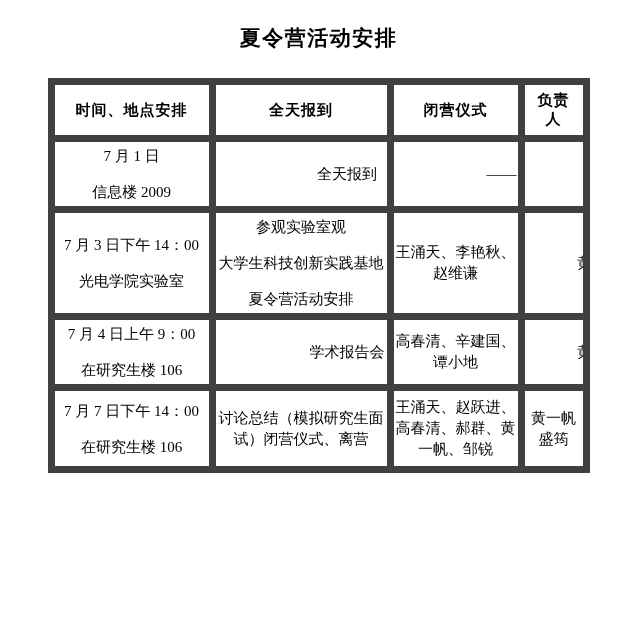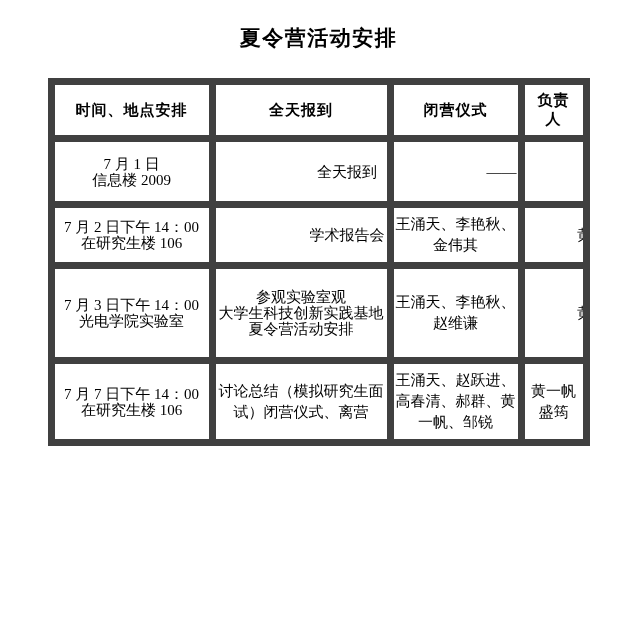--- a/index.html
+++ b/index.html
@@ -53,21 +53,21 @@
   .cell {
     display: flex;
     flex-direction: column;
     align-items: center;
     justify-content: center;
     font-size: 15px;
     width: 100%;
     height: 100%;
   }
   .cell .line { white-space: nowrap; }
-  .spread { line-height: 16px; }
+  .spread { gap: 20px; line-height: 16px; }
   .wrapped { gap: 0; line-height: 21px; }
   .single  { gap: 0; line-height: 16px; margin-left: 46px; }
 </style>
 </head>
 <body>
 
 <div class="doc-title">夏令营活动安排</div>
 
 <table class="schedule">
   <colgroup>
@@ -103,44 +103,20 @@
         </div>
       </td>
       <td>
         <div class="cell single">
           <div class="line">盛筠</div>
         </div>
       </td>
     </tr>
 
 
-    <tr class="r3">
-      <td>
-        <div class="cell spread">
-          <div class="line">7 月 2 日下午 14：00</div>
-          <div class="line">在研究生楼 106</div>
-        </div>
-      </td>
-      <td>
-        <div class="cell single">
-          <div class="line">学术报告会</div>
-        </div>
-      </td>
-      <td>
-        <div class="cell wrapped">
-          <div class="line">王涌天、李艳秋、</div>
-          <div class="line">金伟其</div>
-        </div>
-      </td>
-      <td>
-        <div class="cell single">
-          <div class="line">黄一帆</div>
-        </div>
-      </td>
-    </tr>
 
 
     <tr class="r5">
       <td>
         <div class="cell spread">
           <div class="line">7 月 3 日下午 14：00</div>
           <div class="line">光电学院实验室</div>
         </div>
       </td>
       <td>
@@ -156,20 +132,44 @@
           <div class="line">赵维谦</div>
         </div>
       </td>
       <td>
         <div class="cell single">
           <div class="line">黄一帆</div>
         </div>
       </td>
     </tr>
 
+    <tr class="r6">
+      <td>
+        <div class="cell spread">
+          <div class="line">7 月 4 日上午 9：00</div>
+          <div class="line">在研究生楼 106</div>
+        </div>
+      </td>
+      <td>
+        <div class="cell single">
+          <div class="line">学术报告会</div>
+        </div>
+      </td>
+      <td>
+        <div class="cell wrapped">
+          <div class="line">高春清、辛建国、</div>
+          <div class="line">谭小地</div>
+        </div>
+      </td>
+      <td>
+        <div class="cell single">
+          <div class="line">黄一帆</div>
+        </div>
+      </td>
+    </tr>
 
     <tr class="r7">
       <td>
         <div class="cell spread">
           <div class="line">7 月 7 日下午 14：00</div>
           <div class="line">在研究生楼 106</div>
         </div>
       </td>
       <td>
         <div class="cell wrapped">

